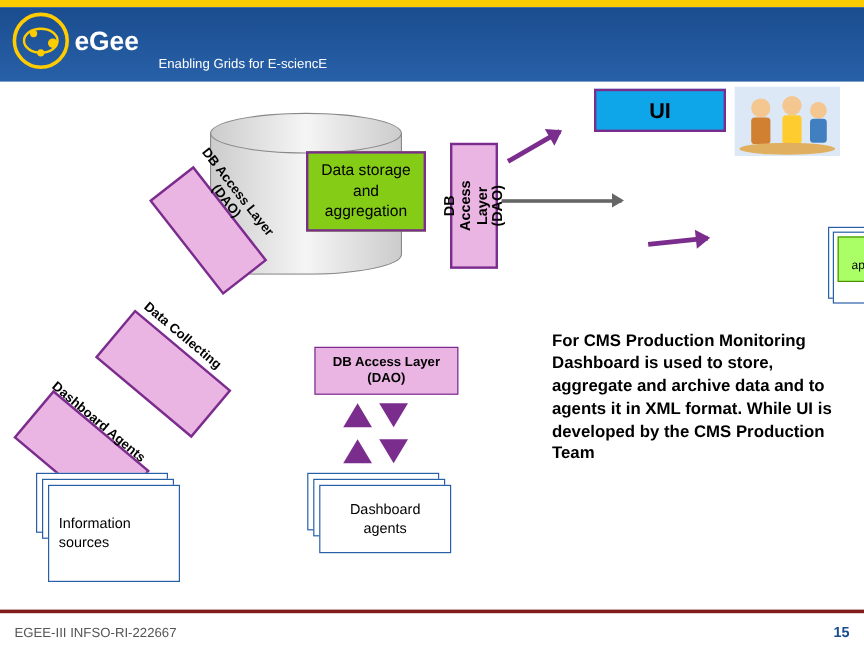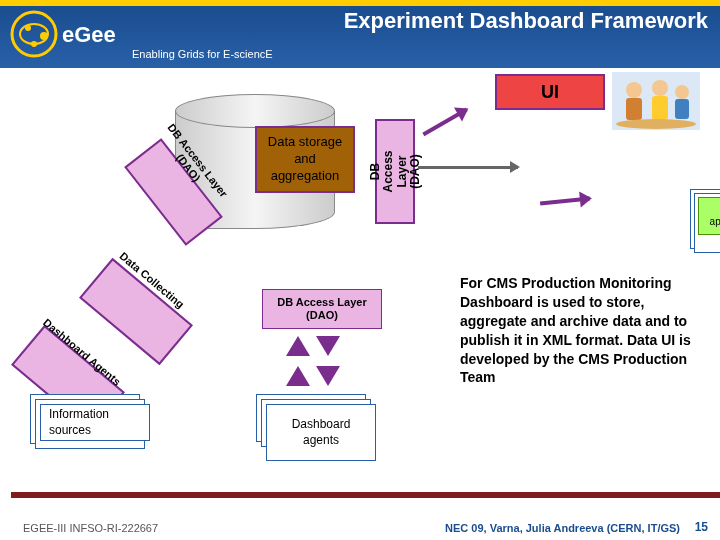--- a/index.html
+++ b/index.html
@@ -4,47 +4,47 @@
 <style>
 *{margin:0;padding:0;box-sizing:border-box}
 body{width:720px;height:540px;font-family:Arial,sans-serif;position:relative;background:#fff;overflow:hidden}
 .header{height:64px;position:relative}
 .header-yellow{position:absolute;top:0;left:0;right:0;height:6px;background:#ffcc00}
 .header-blue{position:absolute;top:6px;left:0;right:0;height:62px;background:linear-gradient(to bottom,#1a4d8f 0%,#2860a8 100%)}
 .logo{position:absolute;left:8px;top:10px;width:120px;height:48px}
 .title{position:absolute;right:12px;top:8px;color:#fff;font-size:22px;font-weight:bold;text-align:right;line-height:1.15}
 .subtitle{position:absolute;left:132px;bottom:4px;color:#fff;font-size:11px}
 .content{position:relative;width:720px;height:440px}
-.ui-box{position:absolute;right:115px;top:10px;width:110px;height:36px;border:2px solid #7b2d8e;background:#ef4444;display:flex;align-items:center;justify-content:center;font-size:18px;font-weight:bold;color:#000}
+.ui-box{position:absolute;right:115px;top:10px;width:110px;height:36px;border:2px solid #7b2d8e;background:#0ea5e9;display:flex;align-items:center;justify-content:center;font-size:18px;font-weight:bold;color:#000}
 .people-img{position:absolute;right:20px;top:8px;width:88px;height:58px}
 .cylinder{position:absolute;left:175px;top:30px;width:160px;height:135px}
 .cyl-top{position:absolute;top:0;left:0;width:160px;height:34px;border:1px solid #888;border-radius:80px/17px;background:linear-gradient(to right,#ccc,#f5f5f5,#ccc)}
 .cyl-body{position:absolute;top:17px;left:0;width:160px;height:118px;border-left:1px solid #888;border-right:1px solid #888;border-bottom:1px solid #888;border-radius:0 0 80px 17px/0 0 17px 17px;background:linear-gradient(to right,#ccc,#f5f5f5,#ccc)}
-.storage-box{position:absolute;left:255px;top:62px;width:100px;padding:6px;background:#a16207;border:2px solid #7b2d8e;text-align:center;font-size:13px;line-height:1.3}
+.storage-box{position:absolute;left:255px;top:62px;width:100px;padding:6px;background:#84cc16;border:2px solid #7b2d8e;text-align:center;font-size:13px;line-height:1.3}
 .dao-vert{position:absolute;left:375px;top:55px;width:40px;height:105px;background:#eab5e3;border:2px solid #7b2d8e}
 .dao-vert-text{position:absolute;left:375px;top:55px;width:40px;height:105px;display:flex;align-items:center;justify-content:center;transform:rotate(-90deg);transform-origin:center;font-size:12px;font-weight:bold;text-align:center;line-height:1.1}
 .dao-diag{position:absolute;left:150px;top:78px;width:47px;height:100px;background:#eab5e3;border:2px solid #7b2d8e;transform:rotate(-38deg)}
 .dao-diag-text{position:absolute;left:138px;top:88px;width:110px;font-size:11px;font-weight:bold;transform:rotate(52deg);text-align:center;line-height:1.1}
 .apps-stack{position:absolute;right:30px;top:125px}
 .stack-box{position:absolute;width:76px;height:60px;border:1px solid #2860a8;background:#fff}
 .apps-green{position:absolute;width:76px;padding:6px 4px;background:#aaff66;border:1px solid #4a9000;font-size:10px;text-align:center;line-height:1.2}
 .machine-text{position:absolute;right:122px;top:97px;width:70px;font-size:9px;line-height:1.2}
 .collecting-box{position:absolute;left:110px;top:195px;width:52px;height:105px;background:#eab5e3;border:2px solid #7b2d8e;transform:rotate(-50deg)}
 .collecting-text{position:absolute;left:92px;top:210px;width:120px;font-size:11px;font-weight:bold;transform:rotate(40deg);text-align:center;line-height:1.1}
 .agents-box{position:absolute;left:42px;top:262px;width:52px;height:105px;background:#eab5e3;border:2px solid #7b2d8e;transform:rotate(-50deg)}
 .agents-text{position:absolute;left:22px;top:282px;width:120px;font-size:11px;font-weight:bold;transform:rotate(40deg);text-align:center;line-height:1.1}
 .info-stack{position:absolute;left:30px;top:330px}
-.info-box{position:absolute;width:110px;padding:2px 8px;background:#fff;border:1px solid #2860a8;font-size:12px;line-height:1.3}
+.info-box{position:absolute;width:110px;padding:24px 8px;background:#fff;border:1px solid #2860a8;font-size:12px;line-height:1.3}
 .dao-pink{position:absolute;left:262px;top:225px;width:120px;padding:6px;background:#eab5e3;border:1px solid #7b2d8e;text-align:center;font-size:11px;font-weight:bold;line-height:1.2}
 .arrow-up{position:absolute;width:0;height:0;border-left:12px solid transparent;border-right:12px solid transparent;border-bottom:20px solid #7b2d8e}
 .arrow-down{position:absolute;width:0;height:0;border-left:12px solid transparent;border-right:12px solid transparent;border-top:20px solid #7b2d8e}
 .dash-stack{position:absolute;left:256px;top:330px}
 .dash-box{position:absolute;width:110px;padding:12px 8px;background:#fff;border:1px solid #2860a8;font-size:12px;text-align:center;line-height:1.3}
 .desc{position:absolute;right:20px;top:210px;width:240px;font-size:14px;font-weight:bold;line-height:1.35}
-.footer{position:absolute;bottom:0;left:11px;right:0;height:48px;border-top:6px solid #7f1d1d}
+.footer{position:absolute;bottom:0;left:0;right:0;height:32px;border-top:3px solid #7f1d1d}
 .foot-left{position:absolute;left:12px;bottom:6px;font-size:11px;color:#555}
 .foot-right{position:absolute;right:40px;bottom:6px;font-size:11px;font-weight:bold;color:#1a4d8f}
 .foot-num{position:absolute;right:12px;bottom:6px;font-size:12px;font-weight:bold;color:#1a4d8f}
 .arrow-diag{position:absolute;width:50px;height:4px;background:#7b2d8e}
 .arrow-diag::after{content:'';position:absolute;right:-2px;top:-6px;border-left:12px solid #7b2d8e;border-top:8px solid transparent;border-bottom:8px solid transparent}
 .arrow-mr{position:absolute;left:418px;top:102px;width:100px;height:3px;background:#666}
 .arrow-mr::after{content:'';position:absolute;right:-2px;top:-5px;border-left:10px solid #666;border-top:6px solid transparent;border-bottom:6px solid transparent}
 </style>
 </head>
 <body>
@@ -54,21 +54,21 @@
   <div class="header-blue"></div>
   <svg class="logo" viewBox="0 0 120 48">
     <ellipse cx="26" cy="24" rx="22" ry="22" fill="none" stroke="#ffcc00" stroke-width="3"></ellipse>
     <ellipse cx="26" cy="24" rx="14" ry="10" fill="none" stroke="#ffcc00" stroke-width="2"></ellipse>
     <circle cx="20" cy="18" r="3" fill="#ffcc00"></circle>
     <circle cx="36" cy="26" r="4" fill="#ffcc00"></circle>
     <circle cx="26" cy="34" r="3" fill="#ffcc00"></circle>
     <text x="54" y="32" fill="#fff" font-size="22" font-weight="bold" font-family="Arial">eGee</text>
   </svg>
   <div class="title">
-    <span>Experiment Dashboard Framework</span><br>
+    <br>
   </div>
   <div class="subtitle">Enabling Grids for E-sciencE</div>
 </div>
 
 <div class="content">
 
   <div class="ui-box">UI</div>
 
   <svg class="people-img" viewBox="0 0 88 58">
     <rect width="88" height="58" fill="#dce8f5"></rect>
@@ -123,21 +123,20 @@
   <div class="arrow-down" style="left:316px;top:272px"></div>
   <div class="arrow-up" style="left:286px;top:302px"></div>
   <div class="arrow-down" style="left:316px;top:302px"></div>
 
   <div class="dash-stack">
     <div class="dash-box" style="left:0;top:0;height:48px"></div>
     <div class="dash-box" style="left:5px;top:5px;height:48px"></div>
     <div class="dash-box" style="left:10px;top:10px">Dashboard agents</div>
   </div>
 
-  <div class="desc">For CMS Production Monitoring  Dashboard is used to  store, aggregate and archive data and to publish it in XML format. Data UI is developed by the CMS Production Team</div>
+  <div class="desc">For CMS Production Monitoring  Dashboard is used to  store, aggregate and archive data and to agents it in XML format. While UI is developed by the CMS Production Team</div>
 
 </div>
 
 <div class="footer">
   <div class="foot-left">EGEE-III INFSO-RI-222667</div>
-  <div class="foot-right">NEC 09, Varna,  Julia Andreeva (CERN, IT/GS)</div>
   <div class="foot-num">15</div>
 </div>
 
 </body></html>

